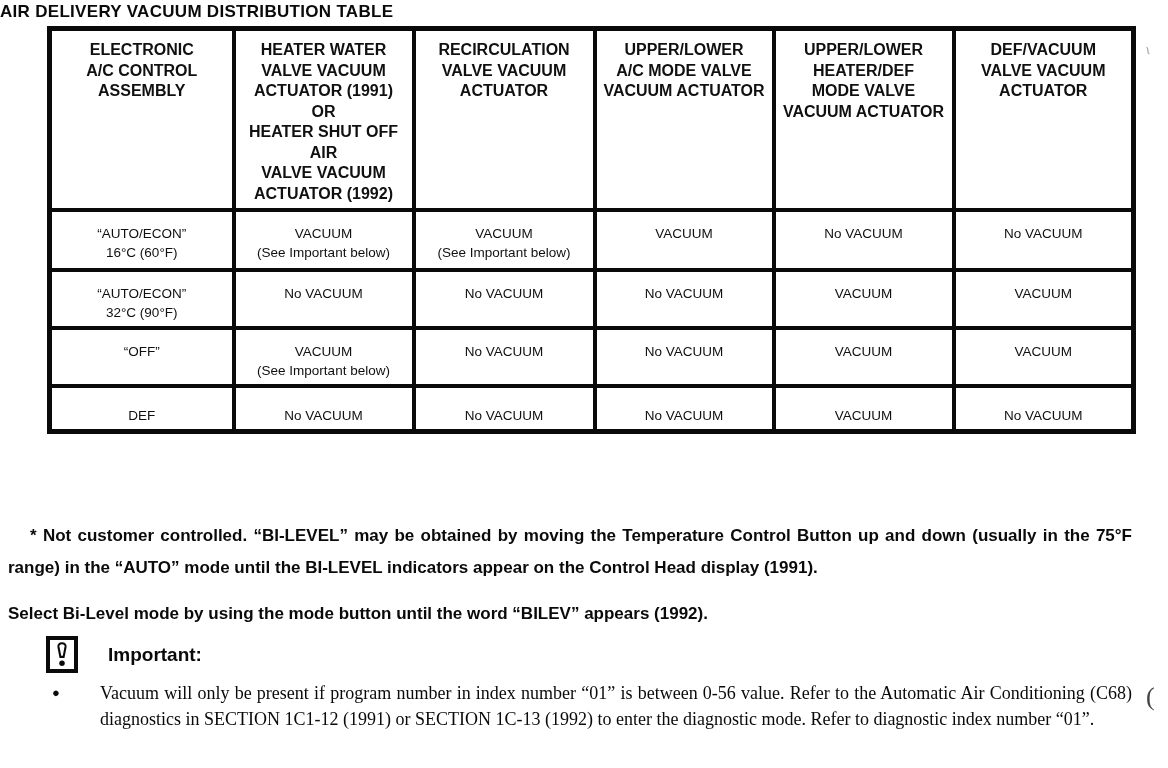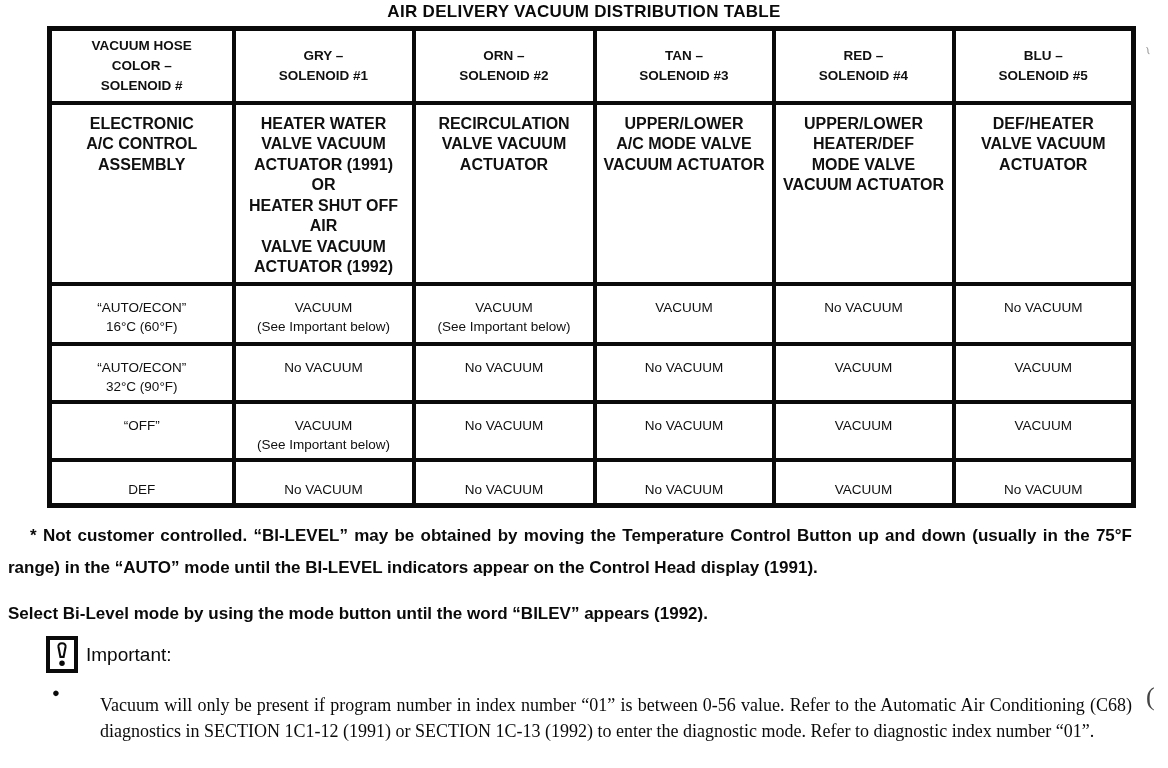--- a/index.html
+++ b/index.html
@@ -4,21 +4,21 @@
 <style>
   * { box-sizing: border-box; }
   html,body { margin:0; padding:0; }
   body {
     width:1168px; height:768px; background:#ffffff; color:#101010;
     font-family:"Liberation Sans", sans-serif; position:relative; overflow:hidden;
   }
   .page { position:absolute; inset:0; }
 
   .title {
-    position:absolute; top:2px; left:0; width:1168px; text-align:center;
+    position:absolute; top:2px; left:0; width:1168px; text-align:left;
     font-size:17px; font-weight:bold; letter-spacing:0.3px; color:#0a0a0a;
   }
 
   table.vac {
     position:absolute; top:26px; left:47px; width:1084px;
     border-collapse:collapse; table-layout:fixed;
   }
   table.vac td, table.vac th {
     border:4px solid #0a0a0a; padding:4px 2px; text-align:center;
     white-space:pre-line; overflow:hidden;
@@ -38,26 +38,26 @@
     color:#0a0a0a; margin:0;
   }
   .fn1 .footnote { text-indent:22px; }
   .fn2 .footnote { text-align:left; }
 
   .imp-head { position:absolute; left:46px; top:636px; display:flex; align-items:center; }
   .imp-iconbox {
     width:32px; height:37px; border:4px solid #0a0a0a; display:flex;
     align-items:center; justify-content:center; background:#fff;
   }
-  .imp-label { font-size:19px; font-weight:normal; margin-left:8px; color:#0a0a0a;text-align:center; }
+  .imp-label { font-size:19px; font-weight:bold; margin-left:30px; color:#0a0a0a;text-align:center; }
 
   .imp-row { position:absolute; left:52px; top:680px; width:1080px; display:flex; }
   .bullet { font-size:13px; line-height:26px; width:14px; flex:0 0 14px; color:#0a0a0a; }
   .imp-text {
-    margin:12px 0 0 34px; flex:1; font-family:"Liberation Serif", serif;
+    margin:0 0 0 34px; flex:1; font-family:"Liberation Serif", serif;
     font-size:18px; line-height:26px; text-align:justify; color:#0a0a0a;
   }
 
   .artifact { position:absolute; color:#9a9a9a; }
   .art1 { left:1144px; top:42px; font-size:15px; transform:rotate(70deg); }
   .art2 { left:1146px; top:682px; font-size:26px; color:#444; font-family:"Liberation Serif", serif; }
 </style>
 </head>
 <body>
 
@@ -68,35 +68,20 @@
   <table class="vac">
     <colgroup>
       <col style="width:184px">
         <col style="width:180px">
         <col style="width:181px">
       <col style="width:179px">
         <col style="width:180px">
         <col style="width:180px">
     </colgroup>
     <tbody>
-        <tr class="hdr">
-      <th>VACUUM HOSE
-COLOR –
-SOLENOID #</th>
-      <th>GRY –
-SOLENOID #1</th>
-      <th>ORN –
-SOLENOID #2</th>
-      <th>TAN –
-SOLENOID #3</th>
-      <th>RED –
-SOLENOID #4</th>
-      <th>BLU –
-SOLENOID #5</th>
-    </tr>
     <tr class="desc">
       <td>ELECTRONIC
 A/C CONTROL
 ASSEMBLY</td>
       <td>HEATER WATER
 VALVE VACUUM
 ACTUATOR (1991)
 OR
 HEATER SHUT OFF AIR
 VALVE VACUUM
@@ -104,21 +89,21 @@
       <td>RECIRCULATION
 VALVE VACUUM
 ACTUATOR</td>
       <td>UPPER/LOWER
 A/C MODE VALVE
 VACUUM ACTUATOR</td>
       <td>UPPER/LOWER
 HEATER/DEF
 MODE VALVE
 VACUUM ACTUATOR</td>
-      <td>DEF/HEATER
+      <td>DEF/VACUUM
 VALVE VACUUM
 ACTUATOR</td>
     </tr>
     <tr class="data r3">
       <td>“AUTO/ECON”
 16°C (60°F)</td>
       <td>VACUUM
 (See Important below)</td>
       <td>VACUUM
 (See Important below)</td>

